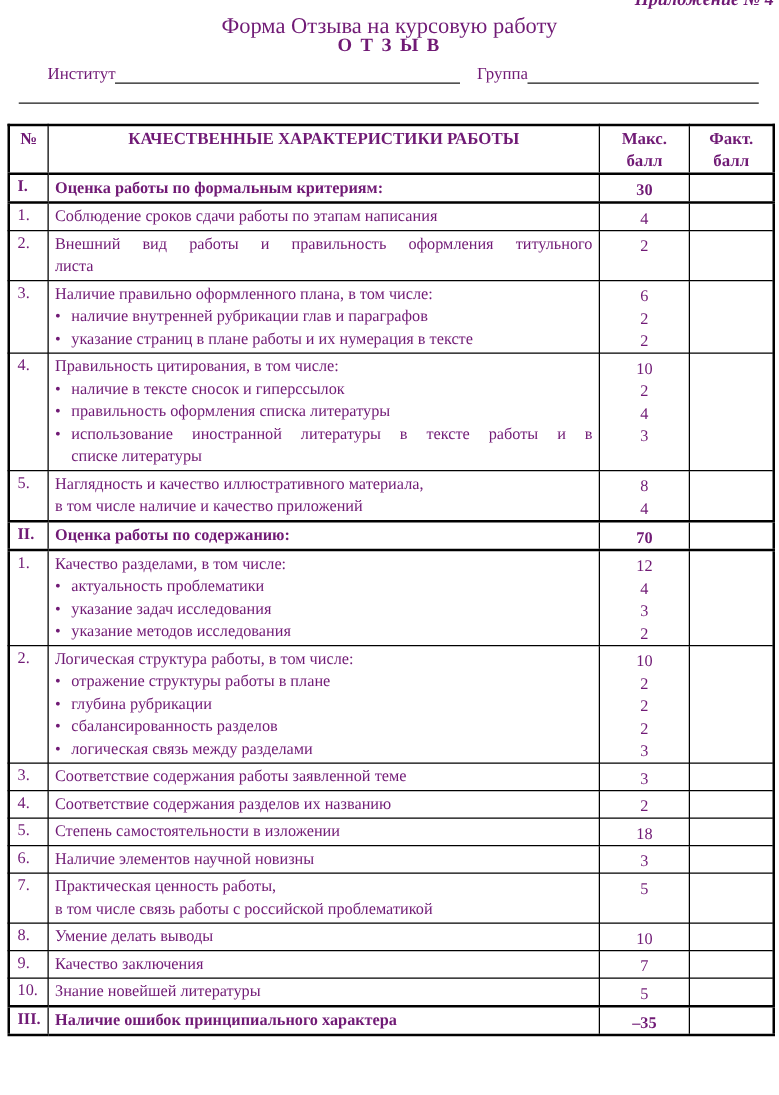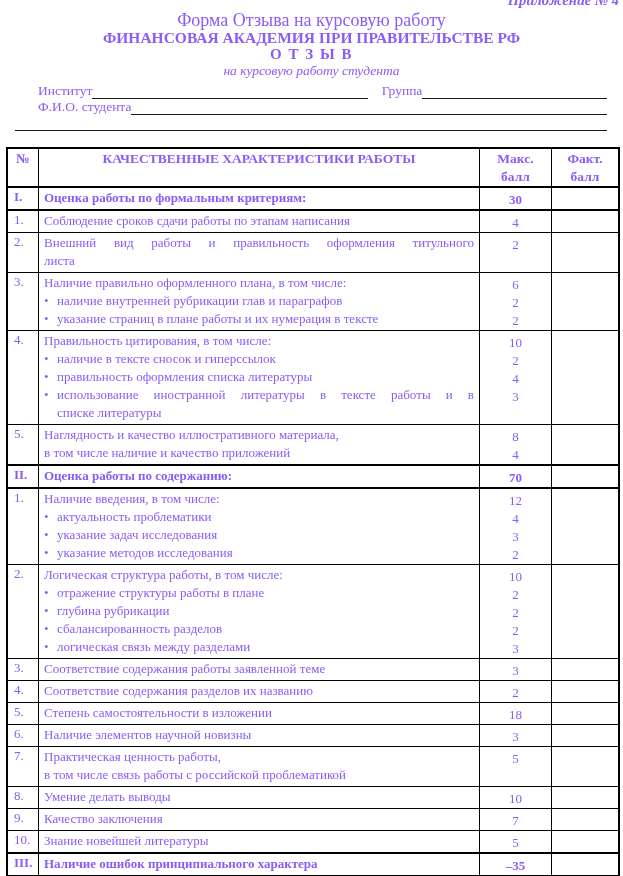--- a/index.html
+++ b/index.html
@@ -2,21 +2,21 @@
 <html><head>
 <meta charset="utf-8">
 <style>
   html,body{margin:0;padding:0;background:#fff;}
   .page{
     position:relative;
     width:623px;height:876px;
     background:#fff;
     overflow:hidden;
     font-family:"Liberation Serif","DejaVu Serif",serif;
-    color:#8b5cf6;
+    color:#701a75;
     box-sizing:border-box;
     padding-top:12px;
   }
   .appendix{
     position:absolute;top:-8px;right:4px;
     font-weight:bold;font-style:italic;font-size:14.5px;
     white-space:nowrap;
   }
   .title-block{text-align:center;}
   .t1{font-size:18px;line-height:17px;}
@@ -57,35 +57,29 @@
 </style>
 </head>
 <body>
 
 <div class="page">
 
   <div class="appendix">Приложение № 4</div>
 
   <div class="title-block">
     <div class="t1">Форма Отзыва на курсовую работу</div>
-    <div class="t2">ФИНАНСОВАЯ АКАДЕМИЯ ПРИ ПРАВИТЕЛЬСТВЕ РФ</div>
     <div class="t3">О Т З Ы В</div>
-    <div class="t4">на курсовую работу студента</div>
   </div>
 
   <div class="form-lines">
     <div class="frow">
       <span class="flabel">Институт</span>
       <span class="fill inst"></span>
       <span class="fgap"></span>
       <span class="flabel">Группа</span>
-      <span class="fill"></span>
-    </div>
-    <div class="frow">
-      <span class="flabel">Ф.И.О. студента</span>
       <span class="fill"></span>
     </div>
     <div class="blankline"></div>
   </div>
 
   <table class="criteria">
     <thead>
       <tr>
         <th class="c-num">№</th>
         <th class="c-crit">КАЧЕСТВЕННЫЕ ХАРАКТЕРИСТИКИ РАБОТЫ</th>
@@ -178,21 +172,21 @@
             <div class="line">Оценка работы по содержанию:</div>
           </td>
           <td class="c-max">
             <div class="score">70</div>
           </td>
           <td class="c-fact">&nbsp;</td>
         </tr>
         <tr>
           <td class="c-num">1.</td>
           <td class="c-crit">
-            <div class="line">Наличие введения, в том числе:</div>
+            <div class="line">Качество разделами, в том числе:</div>
             <div class="line"><span class="blt">•</span>актуальность проблематики</div>
             <div class="line"><span class="blt">•</span>указание задач исследования</div>
             <div class="line"><span class="blt">•</span>указание методов исследования</div>
           </td>
           <td class="c-max">
             <div class="score">12</div>
             <div class="score">4</div>
             <div class="score">3</div>
             <div class="score">2</div>
           </td>

